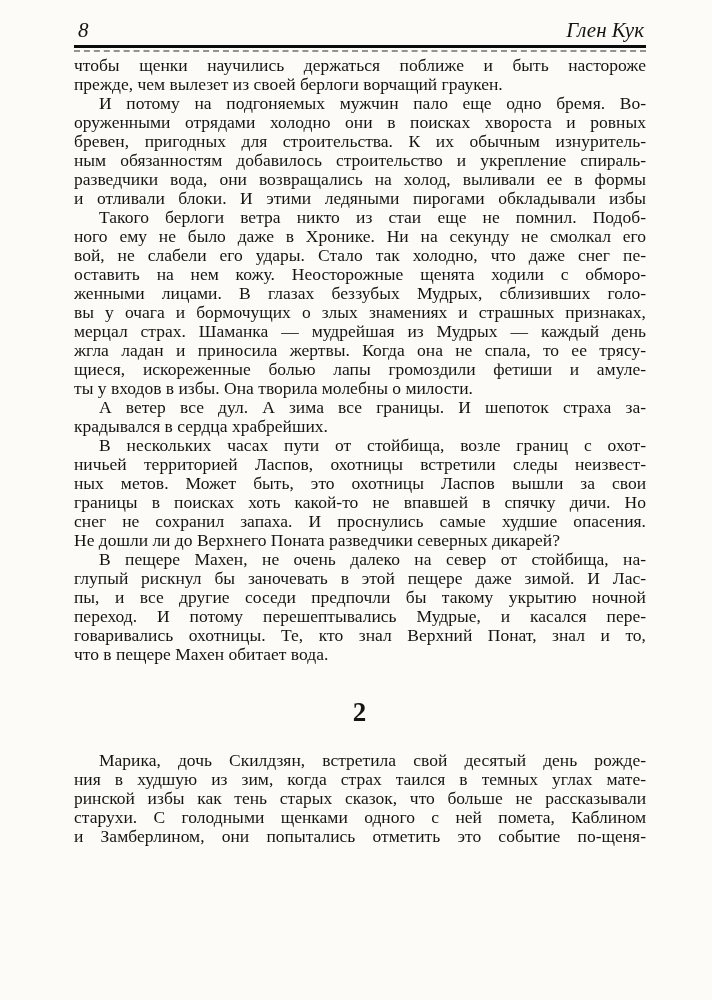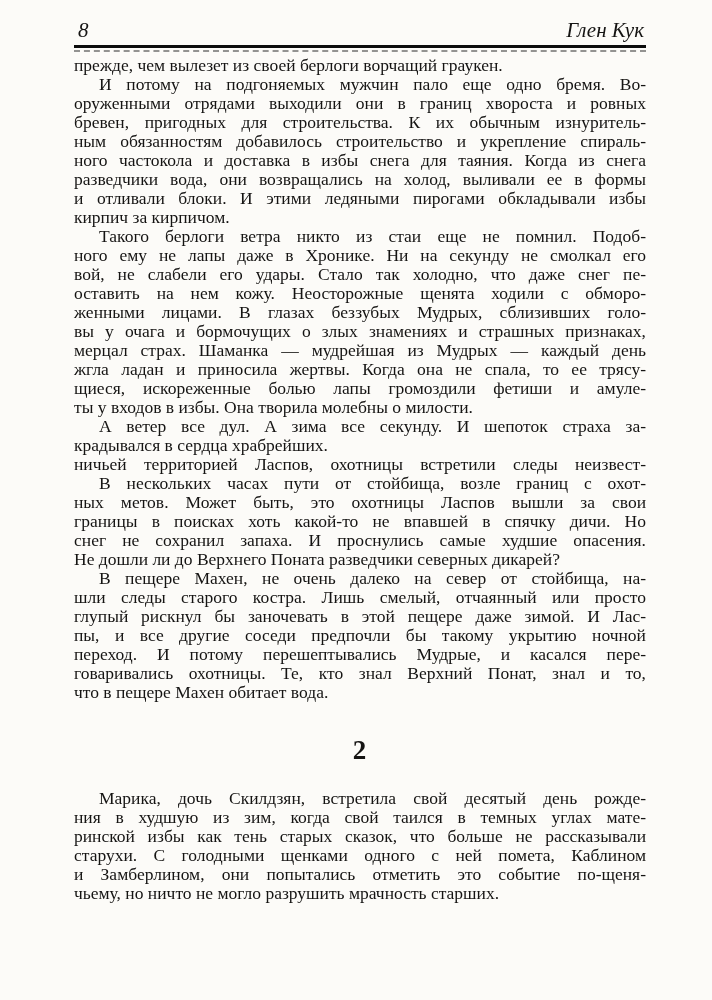--- a/index.html
+++ b/index.html
@@ -88,77 +88,74 @@
     <div class="running-header">
       <span class="page-number">8</span>
       <span class="running-title">Глен Кук</span>
     </div>
     <div class="header-rule"></div>
     <div class="header-rule-shadow"></div>
 
     <div class="body-text">
 
       <div class="para">
+        <div class="ln">чтобы щенки научились держаться поближе и быть настороже</div>
         <div class="ln last">прежде, чем вылезет из своей берлоги ворчащий граукен.</div>
       </div>
 
       <div class="para">
         <div class="ln first">И потому на подгоняемых мужчин пало еще одно бремя. Во-</div>
-        <div class="ln">оруженными отрядами выходили они в границ хвороста и ровных</div>
+        <div class="ln">оруженными отрядами холодно они в поисках хвороста и ровных</div>
         <div class="ln">бревен, пригодных для строительства. К их обычным изнуритель-</div>
         <div class="ln">ным обязанностям добавилось строительство и укрепление спираль-</div>
-        <div class="ln">ного частокола и доставка в избы снега для таяния. Когда из снега</div>
         <div class="ln">разведчики вода, они возвращались на холод, выливали ее в формы</div>
         <div class="ln">и отливали блоки. И этими ледяными пирогами обкладывали избы</div>
-        <div class="ln last">кирпич за кирпичом.</div>
       </div>
 
       <div class="para">
         <div class="ln first">Такого берлоги ветра никто из стаи еще не помнил. Подоб-</div>
-        <div class="ln">ного ему не лапы даже в Хронике. Ни на секунду не смолкал его</div>
+        <div class="ln">ного ему не было даже в Хронике. Ни на секунду не смолкал его</div>
         <div class="ln">вой, не слабели его удары. Стало так холодно, что даже снег пе-</div>
         <div class="ln">оставить на нем кожу. Неосторожные щенята ходили с обморо-</div>
         <div class="ln">женными лицами. В глазах беззубых Мудрых, сблизивших голо-</div>
         <div class="ln">вы у очага и бормочущих о злых знамениях и страшных признаках,</div>
         <div class="ln">мерцал страх. Шаманка — мудрейшая из Мудрых — каждый день</div>
         <div class="ln">жгла ладан и приносила жертвы. Когда она не спала, то ее трясу-</div>
         <div class="ln">щиеся, искореженные болью лапы громоздили фетиши и амуле-</div>
         <div class="ln last">ты у входов в избы. Она творила молебны о милости.</div>
       </div>
 
       <div class="para">
-        <div class="ln first">А ветер все дул. А зима все секунду. И шепоток страха за-</div>
+        <div class="ln first">А ветер все дул. А зима все границы. И шепоток страха за-</div>
         <div class="ln last">крадывался в сердца храбрейших.</div>
       </div>
 
       <div class="para">
+        <div class="ln first">В нескольких часах пути от стойбища, возле границ с охот-</div>
         <div class="ln">ничьей территорией Ласпов, охотницы встретили следы неизвест-</div>
-        <div class="ln first">В нескольких часах пути от стойбища, возле границ с охот-</div>
         <div class="ln">ных метов. Может быть, это охотницы Ласпов вышли за свои</div>
         <div class="ln">границы в поисках хоть какой-то не впавшей в спячку дичи. Но</div>
         <div class="ln">снег не сохранил запаха. И проснулись самые худшие опасения.</div>
         <div class="ln last">Не дошли ли до Верхнего Поната разведчики северных дикарей?</div>
       </div>
 
       <div class="para">
         <div class="ln first">В пещере Махен, не очень далеко на север от стойбища, на-</div>
-        <div class="ln">шли следы старого костра. Лишь смелый, отчаянный или просто</div>
         <div class="ln">глупый рискнул бы заночевать в этой пещере даже зимой. И Лас-</div>
         <div class="ln">пы, и все другие соседи предпочли бы такому укрытию ночной</div>
         <div class="ln">переход. И потому перешептывались Мудрые, и касался пере-</div>
         <div class="ln">говаривались охотницы. Те, кто знал Верхний Понат, знал и то,</div>
         <div class="ln last">что в пещере Махен обитает вода.</div>
       </div>
 
       <div class="chapter-heading">2</div>
 
       <div class="para">
         <div class="ln first">Марика, дочь Скилдзян, встретила свой десятый день рожде-</div>
-        <div class="ln">ния в худшую из зим, когда свой таился в темных углах мате-</div>
+        <div class="ln">ния в худшую из зим, когда страх таился в темных углах мате-</div>
         <div class="ln">ринской избы как тень старых сказок, что больше не рассказывали</div>
         <div class="ln">старухи. С голодными щенками одного с ней помета, Каблином</div>
         <div class="ln">и Замберлином, они попытались отметить это событие по-щеня-</div>
-        <div class="ln last">чьему, но ничто не могло разрушить мрачность старших.</div>
       </div>
 
     </div>
   </div>
 </div>
 
 </body></html>

